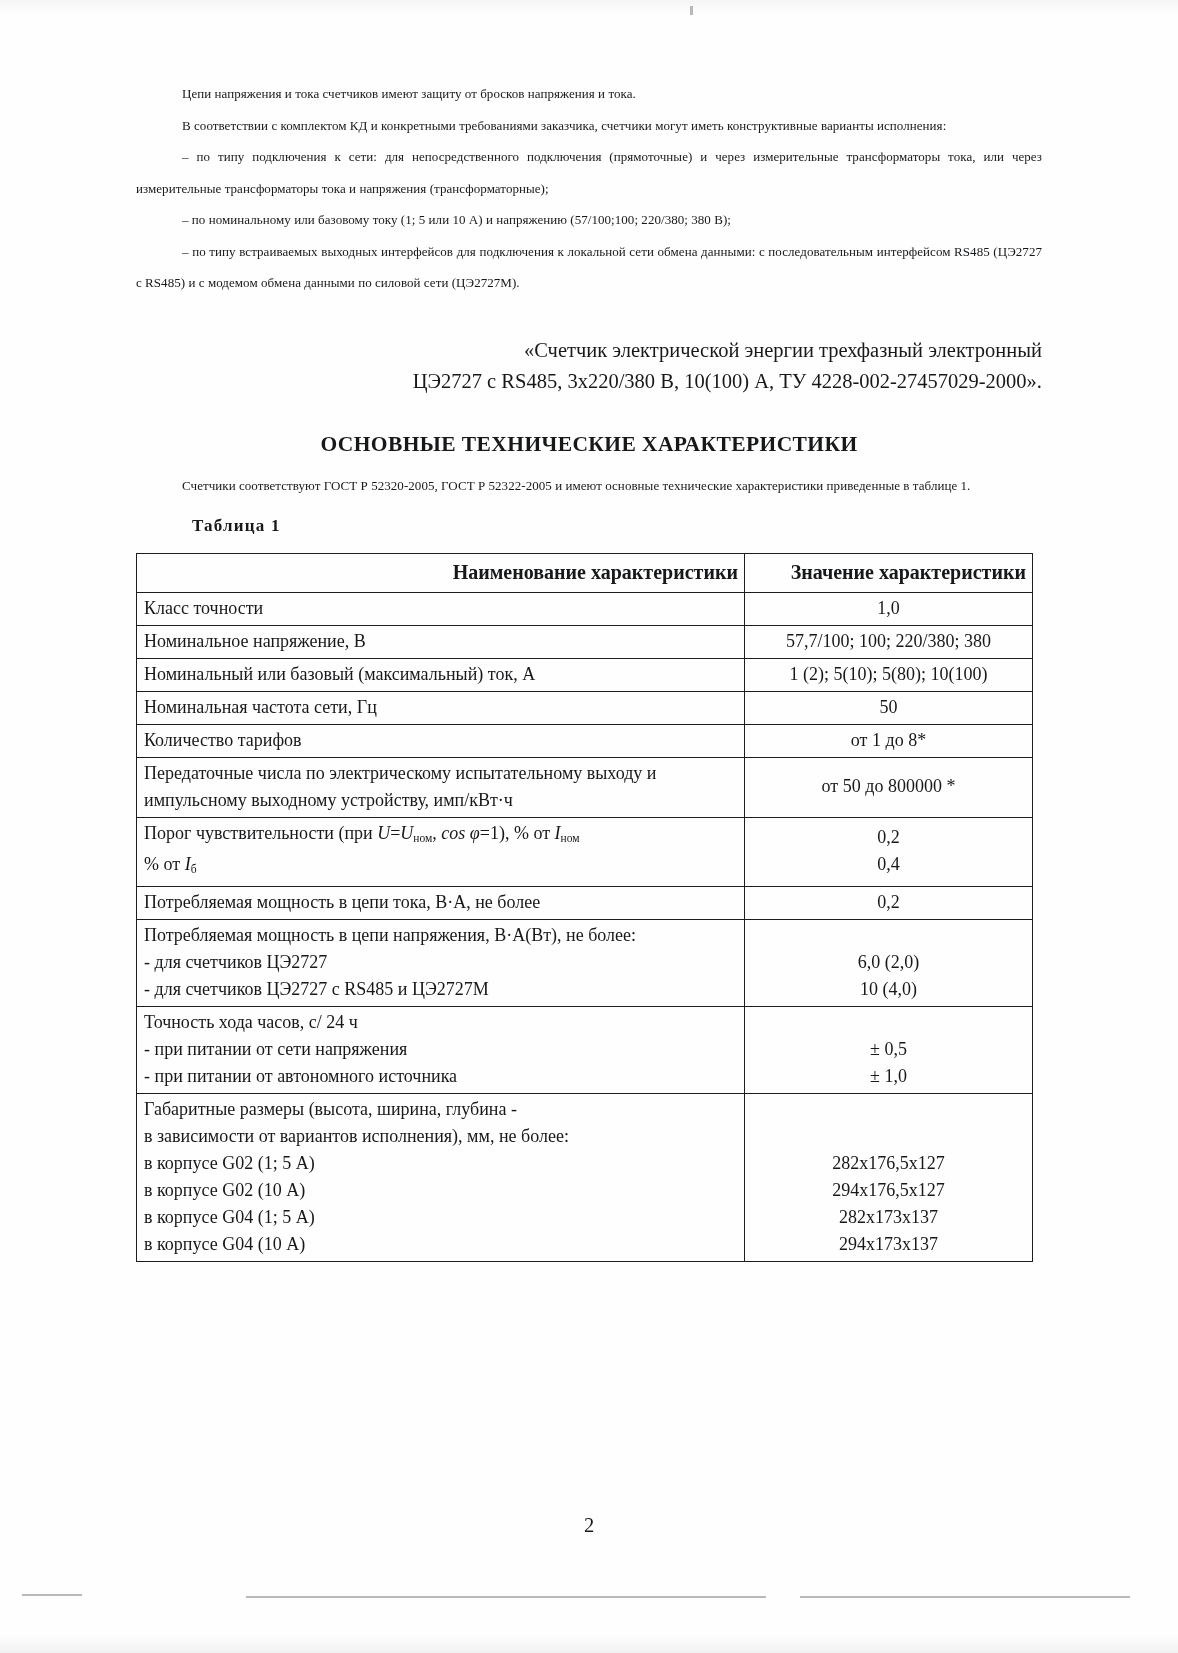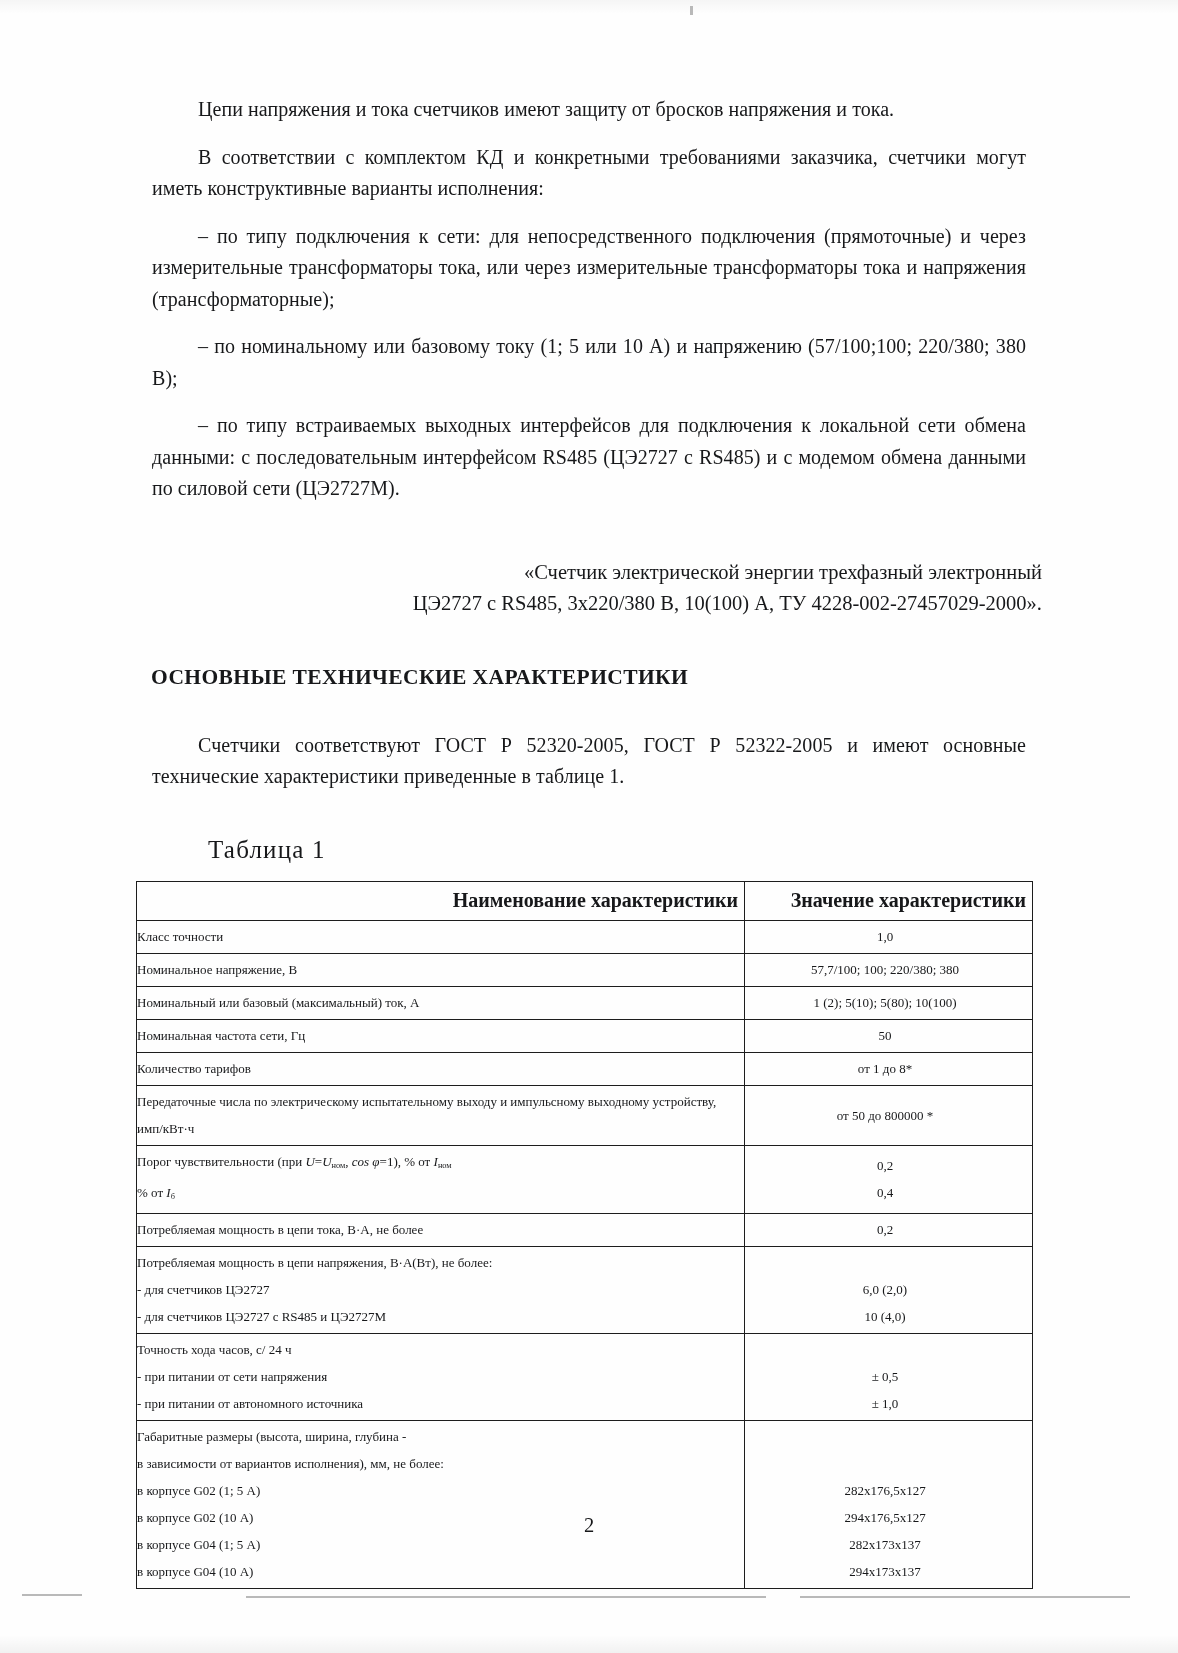--- a/index.html
+++ b/index.html
@@ -43,69 +43,70 @@
   }
 
   .content {
     position: absolute;
     left: 136px;
     top: 78px;
     width: 906px;
   }
 
   p.body-text {
-    margin: 16px;
-    font-size: 20px;
+    margin: 0;
+    font-size: 13px;
     line-height: 31.5px;
     text-align: justify;
     text-justify: inter-word;
     letter-spacing: 0.05px;
   }
   p.indent { text-indent: 46px; }
   p.dash-item { text-indent: 46px; }
 
   .gap-sm { height: 9px; }
   .gap-md { height: 30px; }
   .gap-lg { height: 36px; }
 
   h2.section-title {
-    margin: 15px;
+    margin: 4px;
     font-size: 21.5px;
     font-weight: bold;
-    text-align: left;
+    text-align: center;
     letter-spacing: 0.4px;
   }
 
   p.quote-line {
     margin: 0;
     font-size: 20.5px;
     line-height: 31.5px;
     padding-left: 46px;
     text-align: right;
   }
 
   p.table-caption {
-    margin: 16px;
-    font-size: 25px;
+    margin: 0;
+    font-size: 17px;
     line-height: 31.5px;
     padding-left: 56px;
     letter-spacing: 1.2px;
+    font-weight: bold;
   }
 
   table.spec-table {
     border-collapse: collapse;
     width: 896px;
     margin-top: 11px;
     table-layout: fixed;
   }
   table.spec-table td, table.spec-table th {
     border: 1.4px solid #1d1d1d;
-    font-size: 13px;
+    font-size: 18px;
     line-height: 27px;
-    padding: 2px 7px 3px 0;
+    padding: 2px 7px 3px 7px;
     vertical-align: middle;
   }
   table.spec-table th {
     font-weight: bold;
     text-align: right;
     font-size: 20px;
     padding: 5px 6px 6px 6px;
   }
   td.name-cell {
     text-align: left;

